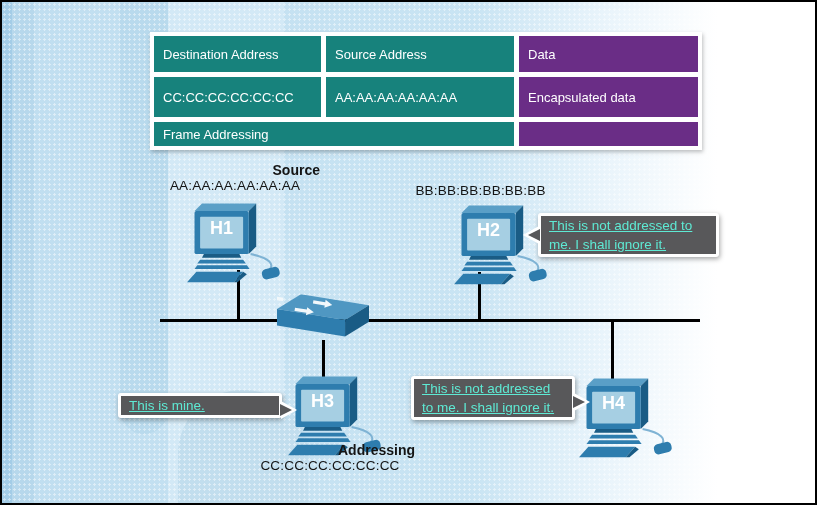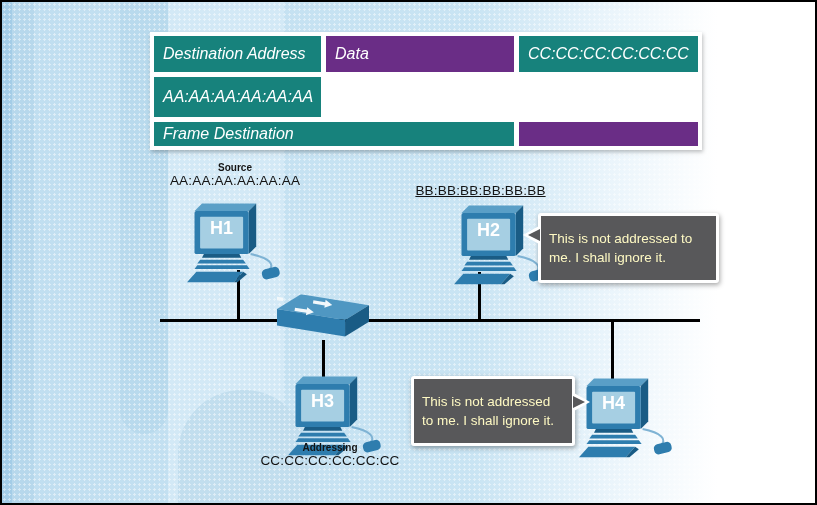--- a/index.html
+++ b/index.html
@@ -19,46 +19,46 @@
     background-image:radial-gradient(rgba(255,255,255,.45) 1px,transparent 1.4px);
     background-size:5px 5px;}
   
   .frame-table{
     position:absolute;left:148px;top:30px;z-index:3;
     background:#fff;padding:4px;display:grid;
     grid-template-columns:167px 188px 179px;
     grid-template-rows:36px 40px 24px;gap:5px;
     box-shadow:1px 2px 4px rgba(0,0,0,.25);
   }
-  .cell{display:flex;align-items:center;padding-left:9px;color:#fff;font-size:16px;font-style:italic;}
+  .cell{display:flex;align-items:center;padding-left:9px;color:#fff;font-size:13px;}
   .cell.teal{background:var(--teal,#17827c);}
   .cell.purple{background:var(--purple,#6a2d86);}
   .cell.span2{grid-column:1 / span 2;}
   
   .line{position:absolute;background:#000;z-index:2;}
   
   .host{position:absolute;width:105px;z-index:3;}
   .pc-svg{width:105px;height:86px;display:block;}
   .pc-name{position:absolute;left:15px;top:15px;width:43px;height:31px;
     display:flex;align-items:center;justify-content:center;
     color:#fff;font-weight:bold;font-size:18px;}
   .switch{position:absolute;left:275px;top:292px;z-index:4;}
   .sw-svg{width:92px;height:52px;display:block;}
   
   .host-caption{position:absolute;z-index:3;text-align:center;color:#141414;}
-  .role{font-weight:bold;font-size:10px;}
+  .role{font-weight:bold;font-size:14px;text-align:right;}
   .mac{font-size:13.5px;letter-spacing:.2px;}
   #caption-h1{left:148px;top:160px;width:170px;}
-  #caption-h2{left:396px;top:181px;width:165px;text-decoration:underline;}
+  #caption-h2{left:396px;top:181px;width:165px;}
   #caption-h3{left:243px;top:440px;width:170px;}
   #caption-h4{left:530px;top:441px;width:172px;}
   
   .bubble{position:absolute;z-index:5;box-sizing:border-box;
-    background:var(--bubble,#58585a);color:#fef9c3;border:3px solid #fff;border-radius:3px;
-    box-shadow:1px 2px 5px rgba(0,0,0,.35);font-size:13.5px;line-height:1.42;padding:13px 8px;}
+    background:var(--bubble,#58585a);color:#5eead4;border:3px solid #fff;border-radius:3px;
+    box-shadow:1px 2px 5px rgba(0,0,0,.35);font-size:13.5px;line-height:1.42;padding:0 8px;text-decoration:underline;}
   #bubble-h2{left:536px;top:211px;width:181px;}
   #bubble-h3{left:116px;top:391px;width:164px;}
   #bubble-h4{left:409px;top:374px;width:164px;}
   .tail{position:absolute;width:0;height:0;border:solid transparent;}
   .tail-big{border-width:9px 16px 9px 0;border-right-color:#fff;}
   .tail-small{border-width:6px 12px 6px 0;border-right-color:var(--bubble,#58585a);}
   #bubble-h2 .tail-big{left:-18px;top:10px;}
   #bubble-h2 .tail-small{left:-13px;top:13px;}
   .tail-big.r{border-width:9px 0 9px 16px;border-right-color:transparent;border-left-color:#fff;}
   .tail-small.r{border-width:6px 0 6px 12px;border-right-color:transparent;border-left-color:var(--bubble,#58585a);}
@@ -101,24 +101,26 @@
         <path id="sw-arr" d="M0,2.6 L13,2.6 L13,0 L21,4.4 L13,8.8 L13,6.2 L0,6.2 Z" fill="#f2f8fb" transform="translate(40,4) rotate(9)"></path>
         <use href="#sw-arr" transform="translate(46,14) rotate(180)" fill="#f2f8fb"></use>
         <use href="#sw-arr" transform="translate(-20,8)" fill="#f2f8fb"></use>
         <use href="#sw-arr" transform="translate(28,24) rotate(180)" fill="#f2f8fb"></use>
       </symbol>
     </defs>
   </svg>
 
   <div class="frame-table">
     <div class="cell teal">Destination Address</div>
+    <div class="cell teal">Source Address</div>
     <div class="cell purple">Data</div>
     <div class="cell teal">CC:CC:CC:CC:CC:CC</div>
     <div class="cell teal">AA:AA:AA:AA:AA:AA</div>
-    <div class="cell teal span2">Frame Destination</div>
+    <div class="cell purple">Encapsulated data</div>
+    <div class="cell teal span2">Frame Addressing</div>
     <div class="cell purple"></div>
   </div>
 
   <div class="line" style="left:158px;top:317px;width:540px;height:3px;"></div>
   <div class="line" style="left:235px;top:268px;width:3px;height:50px;"></div>
   <div class="line" style="left:476px;top:270px;width:3px;height:48px;"></div>
   <div class="line" style="left:320px;top:338px;width:3px;height:38px;"></div>
   <div class="line" style="left:609px;top:319px;width:3px;height:58px;"></div>
 
   <div class="switch">
@@ -162,19 +164,24 @@
   <div class="host-caption" id="caption-h3">
     <div class="role">Addressing</div>
     <div class="mac">CC:CC:CC:CC:CC:CC</div>
   </div>
 
   <div class="bubble" id="bubble-h2">
     <span>This is not addressed to me. I shall ignore it.</span>
     <span class="tail tail-big"></span>
     <span class="tail tail-small"></span>
   </div>
+  <div class="bubble" id="bubble-h3">
+    <span>This is mine.</span>
+    <span class="tail tail-big r"></span>
+    <span class="tail tail-small r"></span>
+  </div>
   <div class="bubble" id="bubble-h4">
     <span>This is not addressed to me. I shall ignore it.</span>
     <span class="tail tail-big r"></span>
     <span class="tail tail-small r"></span>
   </div>
 
 </div>
 
 </body></html>

